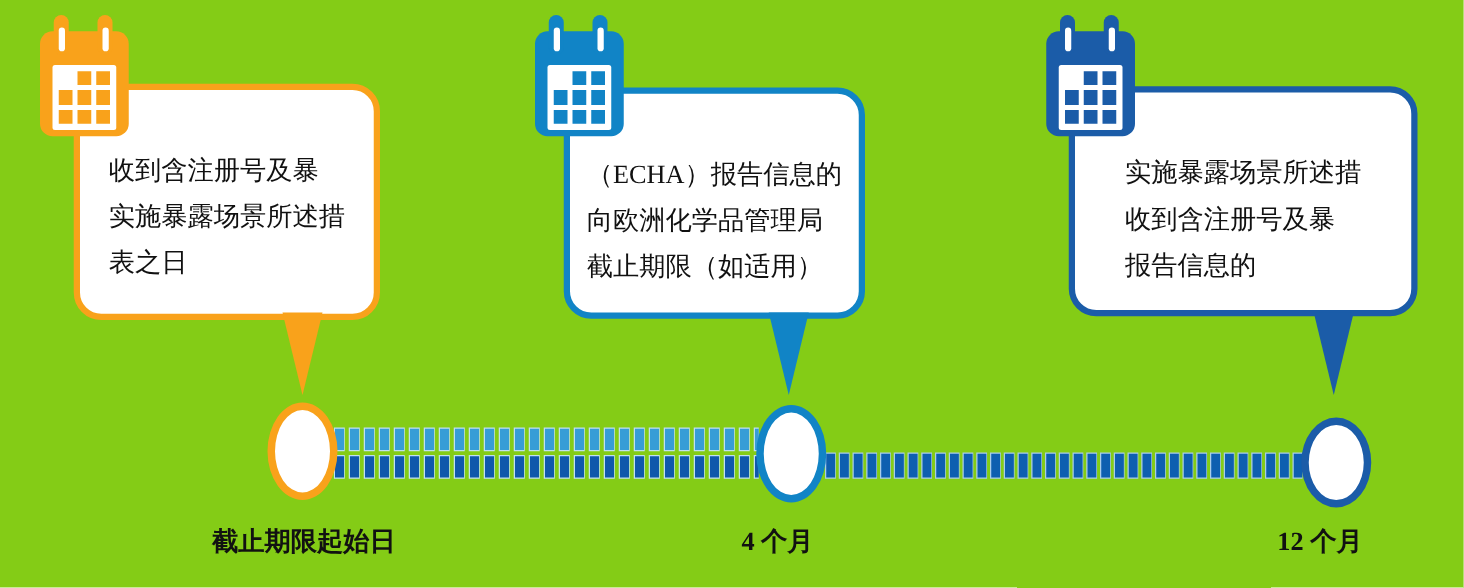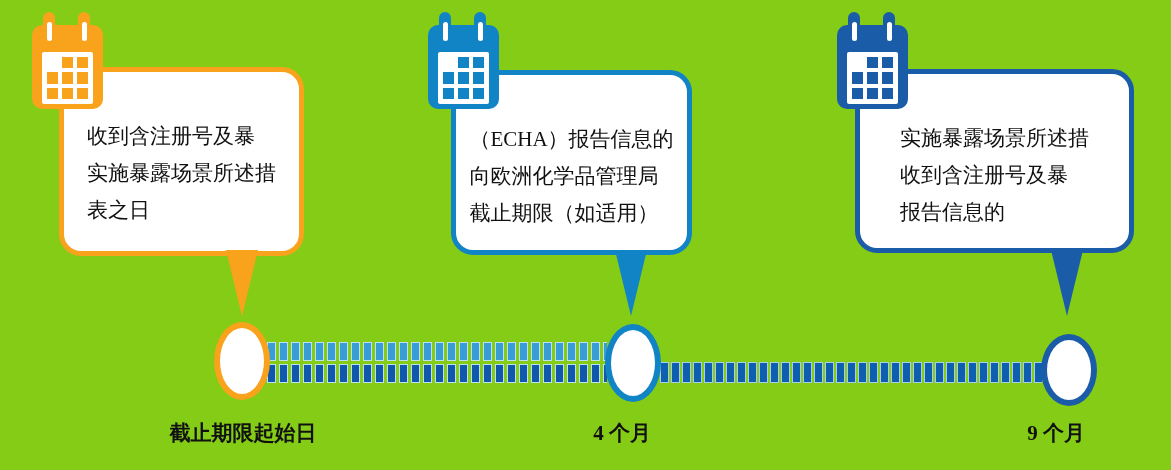--- a/index.html
+++ b/index.html
@@ -163,19 +163,19 @@
       <span class="cal-cell"></span>
         <span class="cal-cell"></span>
         <span class="cal-cell"></span>
       <span class="cal-cell"></span>
         <span class="cal-cell"></span>
         <span class="cal-cell"></span>
     </span>
   </div>
   <div class="pointer t2" style="left:1051px;top:250px;"></div>
   <div class="node t2" style="left:1041px;top:334px;width:56px;height:72px;"></div>
-  <div class="tl-label" style="left:1056px;">9 个月</div>
+  <div class="tl-label" style="left:1056px;">12 个月</div>
 
   <div class="seg seg-a-top"></div>
   <div class="seg seg-a-bottom"></div>
   <div class="seg seg-b"></div>
 
 </div>
 
 </body></html>

